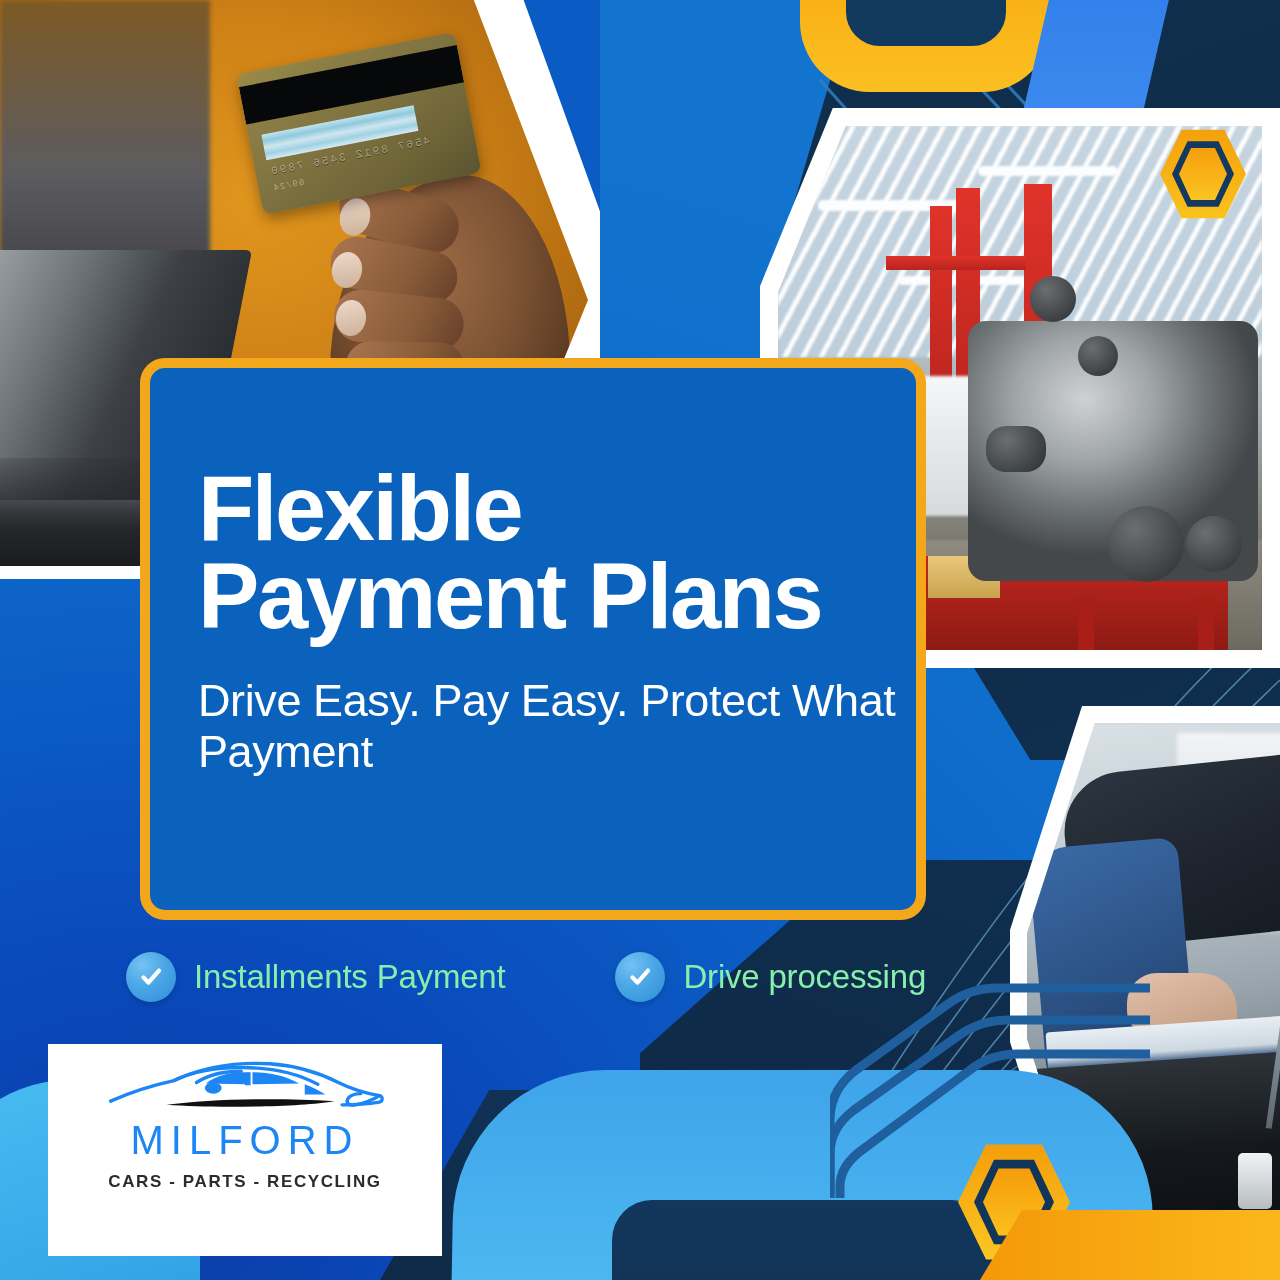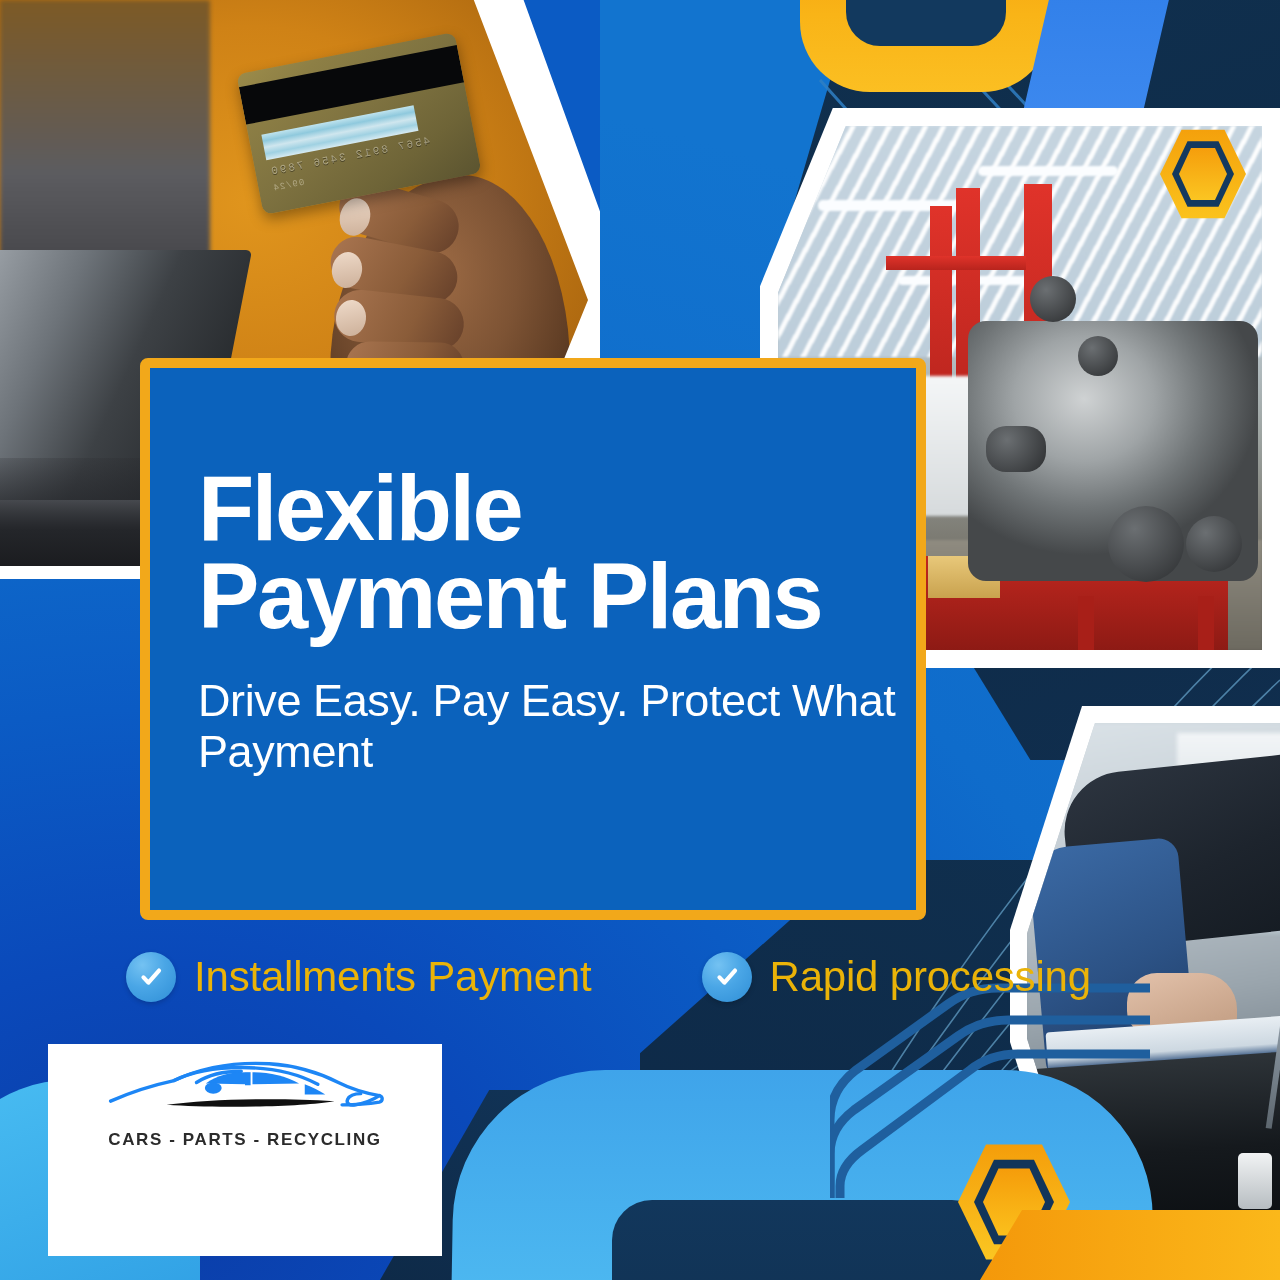--- a/index.html
+++ b/index.html
@@ -205,21 +205,21 @@
   .navy-diag-bl{
     position:absolute;left:380px;bottom:0;width:420px;height:190px;
     background:linear-gradient(200deg,#12365b,#0e2a48);
     clip-path:polygon(26% 0,100% 0,100% 100%,0 100%);
   }
 
   
   .hero-card{
     position:absolute;left:140px;top:358px;width:786px;height:562px;
     border:10px solid #f2a81a;
-    border-radius:8px;
+    border-radius:25px;
     background:#0b62bc;
     box-sizing:border-box;
     padding:96px 0 0 48px;
   }
   .hero-title{
     margin:0;color:#fff;font-weight:800;font-size:92px;line-height:.96;
     letter-spacing:-2.4px;
     font-family:"Liberation Sans", sans-serif;
   }
   .hero-sub{
@@ -234,21 +234,21 @@
   }
   .feat{display:flex;align-items:center;gap:18px;}
   .feat-check{
     width:50px;height:50px;border-radius:50%;flex:0 0 auto;
     background:radial-gradient(circle at 33% 26%, #74c2f2 0%, #4aa6e6 45%, #2e8ed6 100%);
     display:flex;align-items:center;justify-content:center;
     box-shadow:0 2px 5px rgba(0,0,0,.18);
   }
   .feat-check svg{display:block;}
   .feat-label{
-    color:#eab308;font-size:42px;font-weight:400;letter-spacing:-.2px;
+    color:#86efac;font-size:33px;font-weight:400;letter-spacing:-.2px;
     font-family:"Liberation Sans", sans-serif;white-space:nowrap;
   }
 
   
   .logo-box{
     position:absolute;left:48px;top:1044px;width:394px;height:212px;
     background:#fff;display:flex;flex-direction:column;align-items:center;
     justify-content:flex-start;padding-top:16px;box-sizing:border-box;
   }
   .logo-car{width:280px;height:58px;display:block;}
@@ -422,21 +422,21 @@
       </span>
       <span class="feat-label">Installments Payment</span>
     </div>
 
     <div class="feat">
       <span class="feat-check">
         <svg width="30" height="30" viewBox="0 0 30 30" aria-hidden="true">
           <path d="M7.5 15.4 L12.4 20.6 L23 8.6" fill="none" stroke="#ffffff" stroke-width="4.2" stroke-linecap="round" stroke-linejoin="round"></path>
         </svg>
       </span>
-      <span class="feat-label">Rapid processing</span>
+      <span class="feat-label">Drive processing</span>
     </div>
 
   </div>
 
   <div class="logo-box">
     <svg class="logo-car" viewBox="0 0 300 62">
       <g fill="none" stroke="#1d86f5" stroke-width="3.6" stroke-linejoin="round" stroke-linecap="round">
         <path d="M6 44 C24 36 46 28 74 22 C104 8 140 2 176 4 C206 6 230 14 250 24
                  C266 32 282 36 294 38 C298 39 298 44 294 45 C282 47 268 48 254 48"></path>
         <path d="M74 22 C92 13 118 8 146 8 C176 8 206 14 228 26"></path>
@@ -445,16 +445,17 @@
       </g>
       <g fill="#1d86f5">
         <path d="M108 25 C120 16 134 13 150 13 L150 26 Z"></path>
         <path d="M158 13 C176 13 194 17 208 25 L158 26 Z"></path>
         <rect x="150" y="13" width="6" height="14"></rect>
         <path d="M214 26 C222 29 230 33 236 37 L214 37 Z"></path>
         <ellipse cx="116" cy="30" rx="9" ry="6"></ellipse>
       </g>
       <path d="M66 48 C110 42 180 40 246 44 C210 50 120 52 66 48 Z" fill="#101010"></path>
     </svg>
+    <div class="logo-l1">MILFORD</div>
     <div class="logo-tag">CARS - PARTS - RECYCLING</div>
   </div>
 
 </div>
 
 </body></html>

